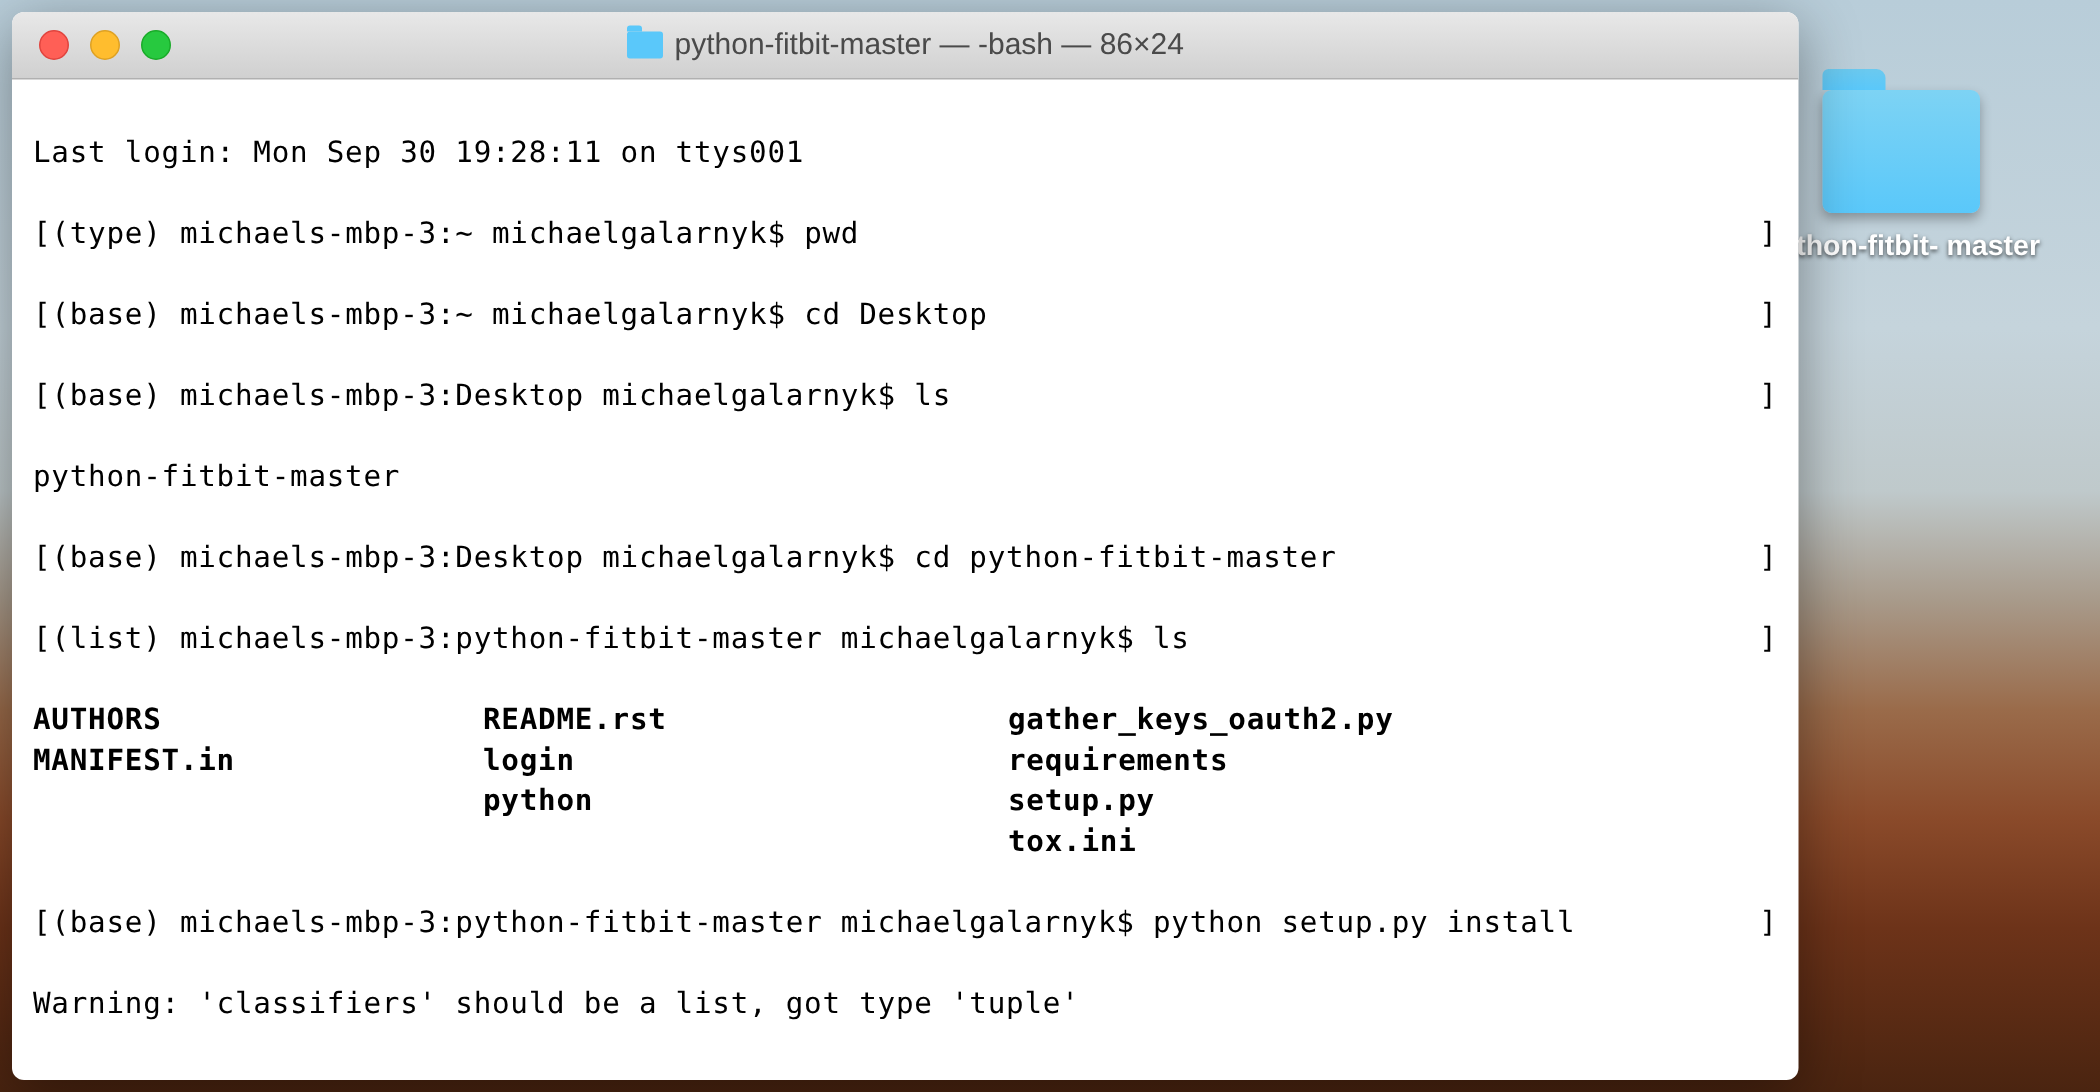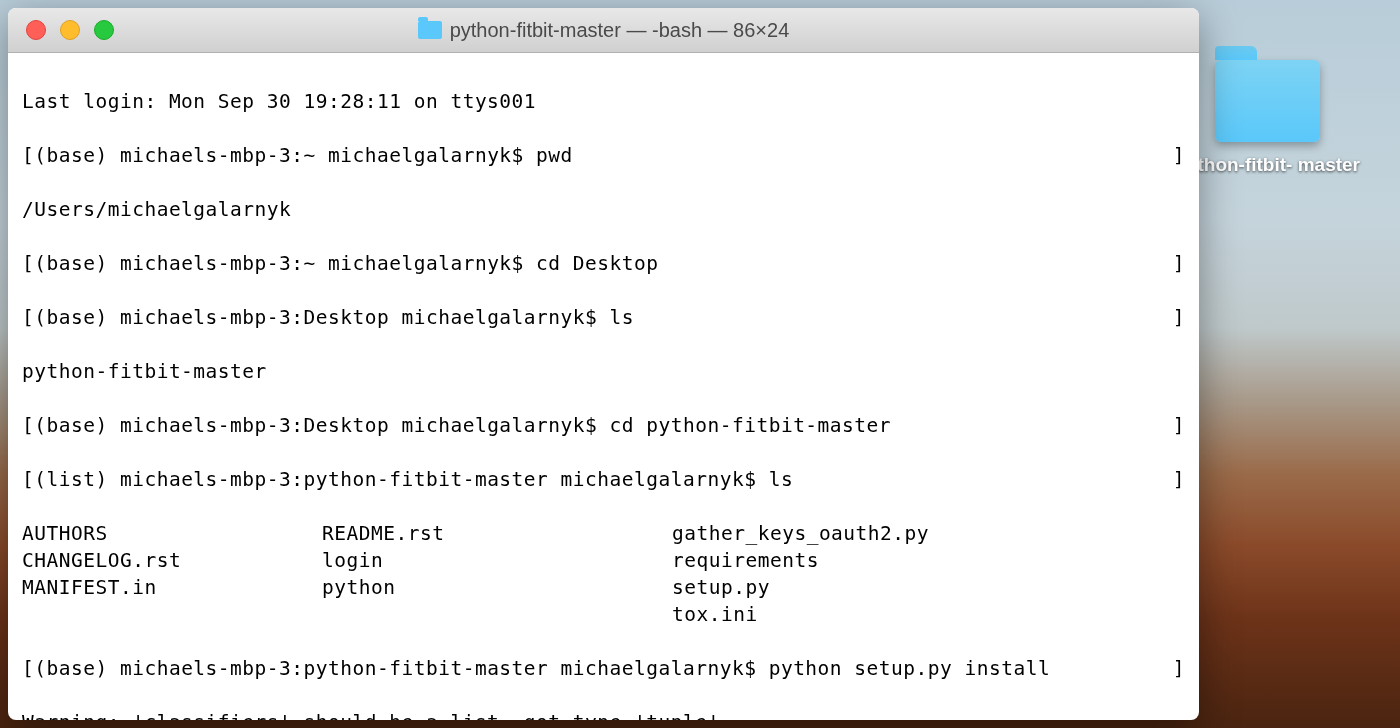--- a/index.html
+++ b/index.html
@@ -97,20 +97,21 @@
       white-space: pre;
       letter-spacing: 0.5px;
     }
     .bracket-right {
       color: #000000;
       float: right;
     }
     .ls-output {
       display: grid;
       grid-template-columns: 300px 350px 350px;
+      font-weight: bold;
     }
     .desktop-folder {
       position: absolute;
       right: 40px;
       top: 60px;
       display: flex;
       flex-direction: column;
       align-items: center;
       z-index: 5;
     }
@@ -163,29 +164,28 @@
       <div class="traffic-light tl-minimize"></div>
       <div class="traffic-light tl-maximize"></div>
     </div>
     <div class="title-area">
       <div class="folder-icon-small"></div>
       <span>python-fitbit-master — -bash — 86×24</span>
     </div>
   </div>
   <div class="terminal-content">
 <div class="terminal-line"><span>Last login: Mon Sep 30 19:28:11 on ttys001</span></div>
-<div class="terminal-line"><span>[</span><span>(base) michaels-mbp-3:~ michaelgalarnyk$ pwd</span><span class="bracket-right">]</span></div>
-<div class="terminal-line"><span>/Users/michaelgalarnyk</span></div>
+<div class="terminal-line"><span>[</span><span>(type) michaels-mbp-3:~ michaelgalarnyk$ pwd</span><span class="bracket-right">]</span></div>
 <div class="terminal-line"><span>[</span><span>(base) michaels-mbp-3:~ michaelgalarnyk$ cd Desktop</span><span class="bracket-right">]</span></div>
 <div class="terminal-line"><span>[</span><span>(base) michaels-mbp-3:Desktop michaelgalarnyk$ ls</span><span class="bracket-right">]</span></div>
 <div class="terminal-line"><span>python-fitbit-master</span></div>
 <div class="terminal-line"><span>[</span><span>(base) michaels-mbp-3:Desktop michaelgalarnyk$ cd python-fitbit-master</span><span class="bracket-right">]</span></div>
 <div class="terminal-line"><span>[</span><span>(list) michaels-mbp-3:python-fitbit-master michaelgalarnyk$ ls</span><span class="bracket-right">]</span></div>
 <div class="ls-output">
-<div><div>AUTHORS</div><div>CHANGELOG.rst</div><div>MANIFEST.in</div></div>
+<div><div>AUTHORS</div><div>MANIFEST.in</div></div>
 <div><div>README.rst</div><div>login</div><div>python</div></div>
 <div><div>gather_keys_oauth2.py</div><div>requirements</div><div>setup.py</div><div>tox.ini</div></div>
 </div>
 <div class="terminal-line"><span>[</span><span>(base) michaels-mbp-3:python-fitbit-master michaelgalarnyk$ python setup.py install</span><span class="bracket-right">]</span></div>
 <div class="terminal-line">Warning: 'classifiers' should be a list, got type 'tuple'</div>
 
 
 
 
 

